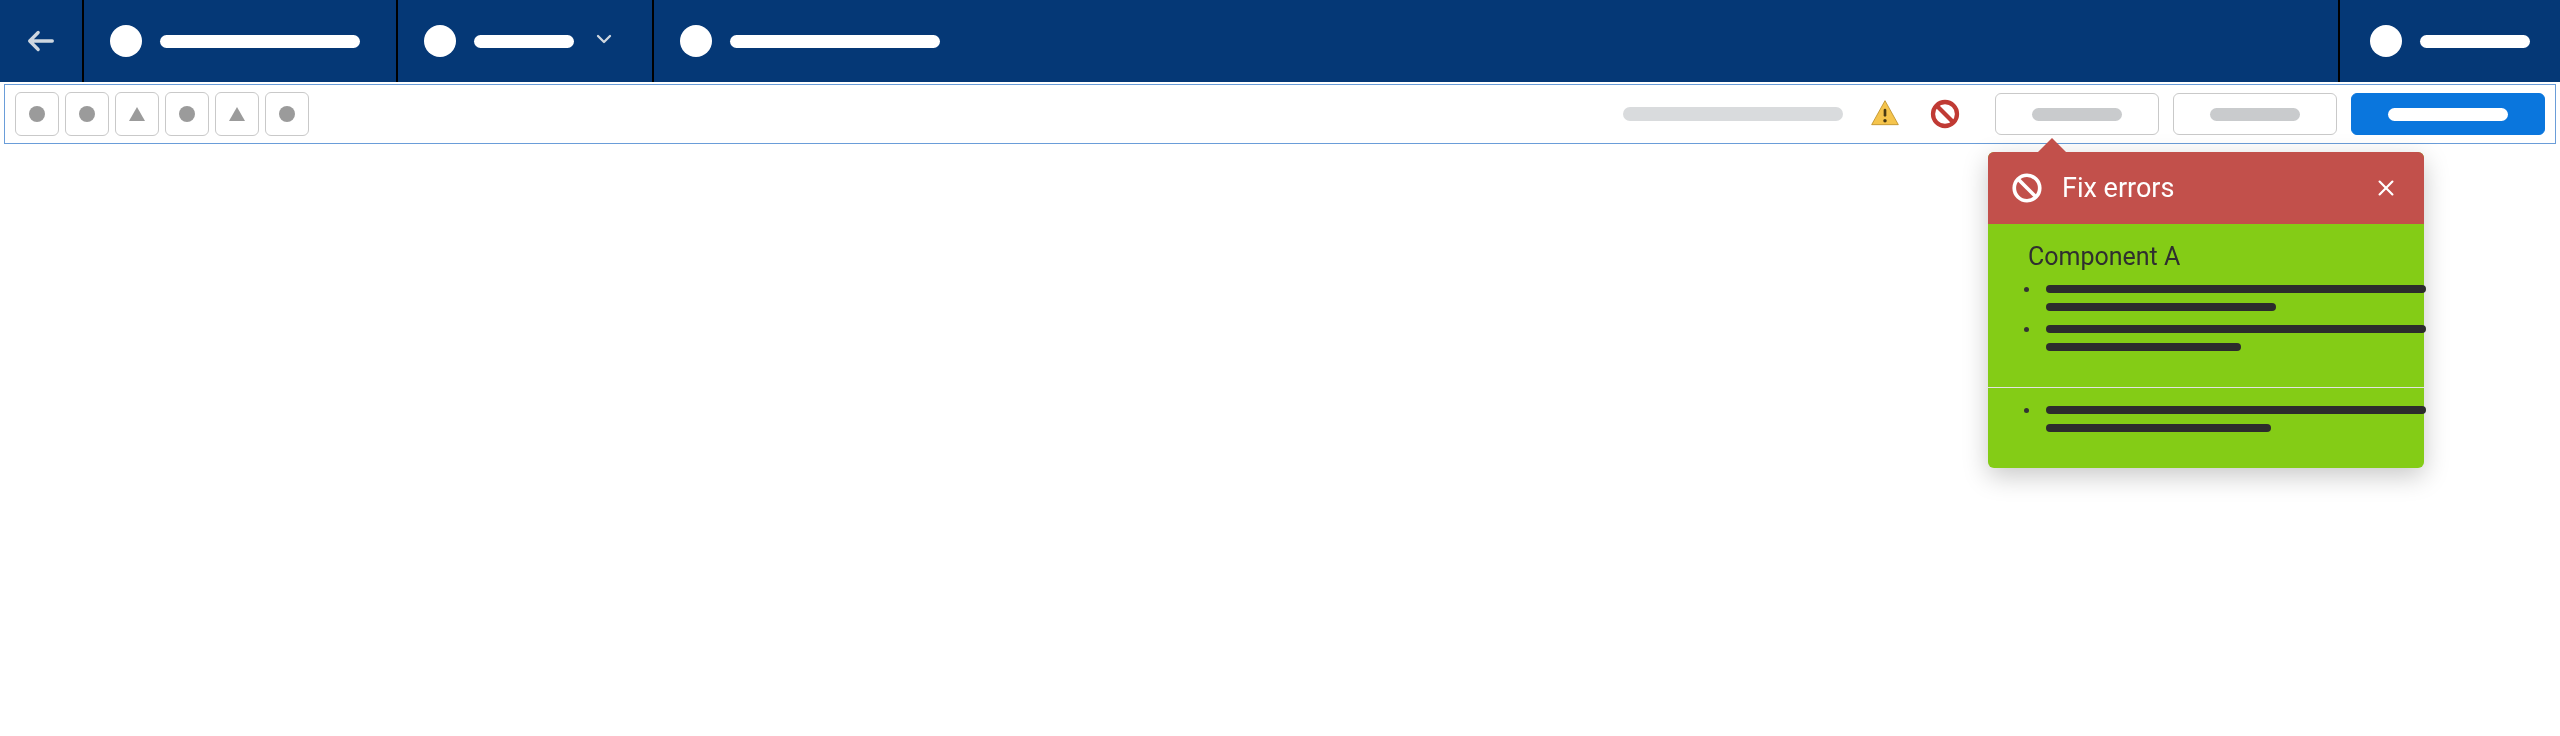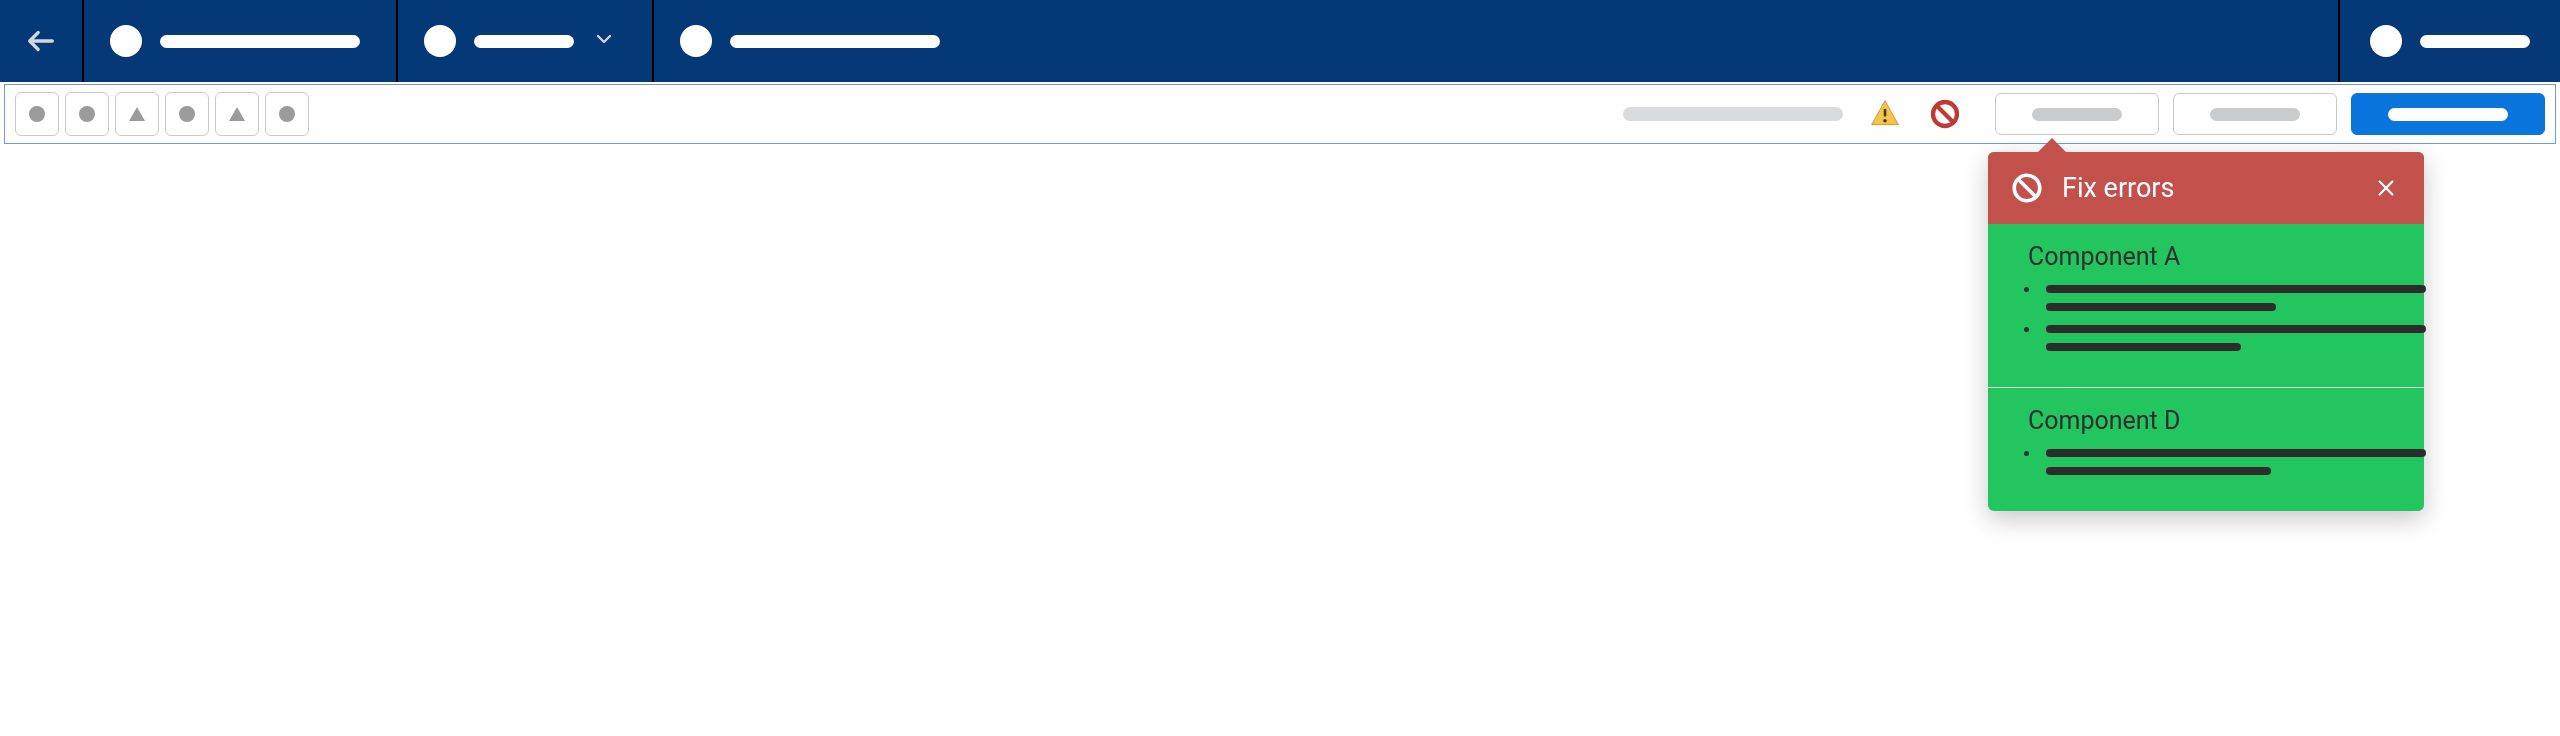--- a/index.html
+++ b/index.html
@@ -84,21 +84,21 @@
   .pill-btn .ph { width: 90px; height: 13px; border-radius: 7px; background: #c9cbcd; }
   .pill-btn.primary { background: #0a76dd; border-color: #0a76dd; }
   .pill-btn.primary .ph { background: #fff; width: 120px; }
 
   
   .popover {
     position: absolute;
     top: 152px;
     left: 1988px;
     width: 436px;
-    background: #22c55e;
+    background: #84cc16;
     border-radius: 6px;
     box-shadow: 0 8px 26px rgba(0,0,0,0.22);
     overflow: visible;
   }
   .popover::before {
     content: "";
     position: absolute;
     top: -14px;
     left: 48px;
     width: 0; height: 0;
@@ -260,21 +260,20 @@
             <div class="err-line" style="width: 380px;"></div>
             <div class="err-line" style="width: 230px;"></div>
           </li>
           <li>
             <div class="err-line" style="width: 380px;"></div>
             <div class="err-line" style="width: 195px;"></div>
           </li>
         </ul>
       </div>
       <div class="pop-section">
-        <h3>Component D</h3>
         <ul class="pop-list">
           <li>
             <div class="err-line" style="width: 380px;"></div>
             <div class="err-line" style="width: 225px;"></div>
           </li>
         </ul>
       </div>
     </div>
 </div>
 

